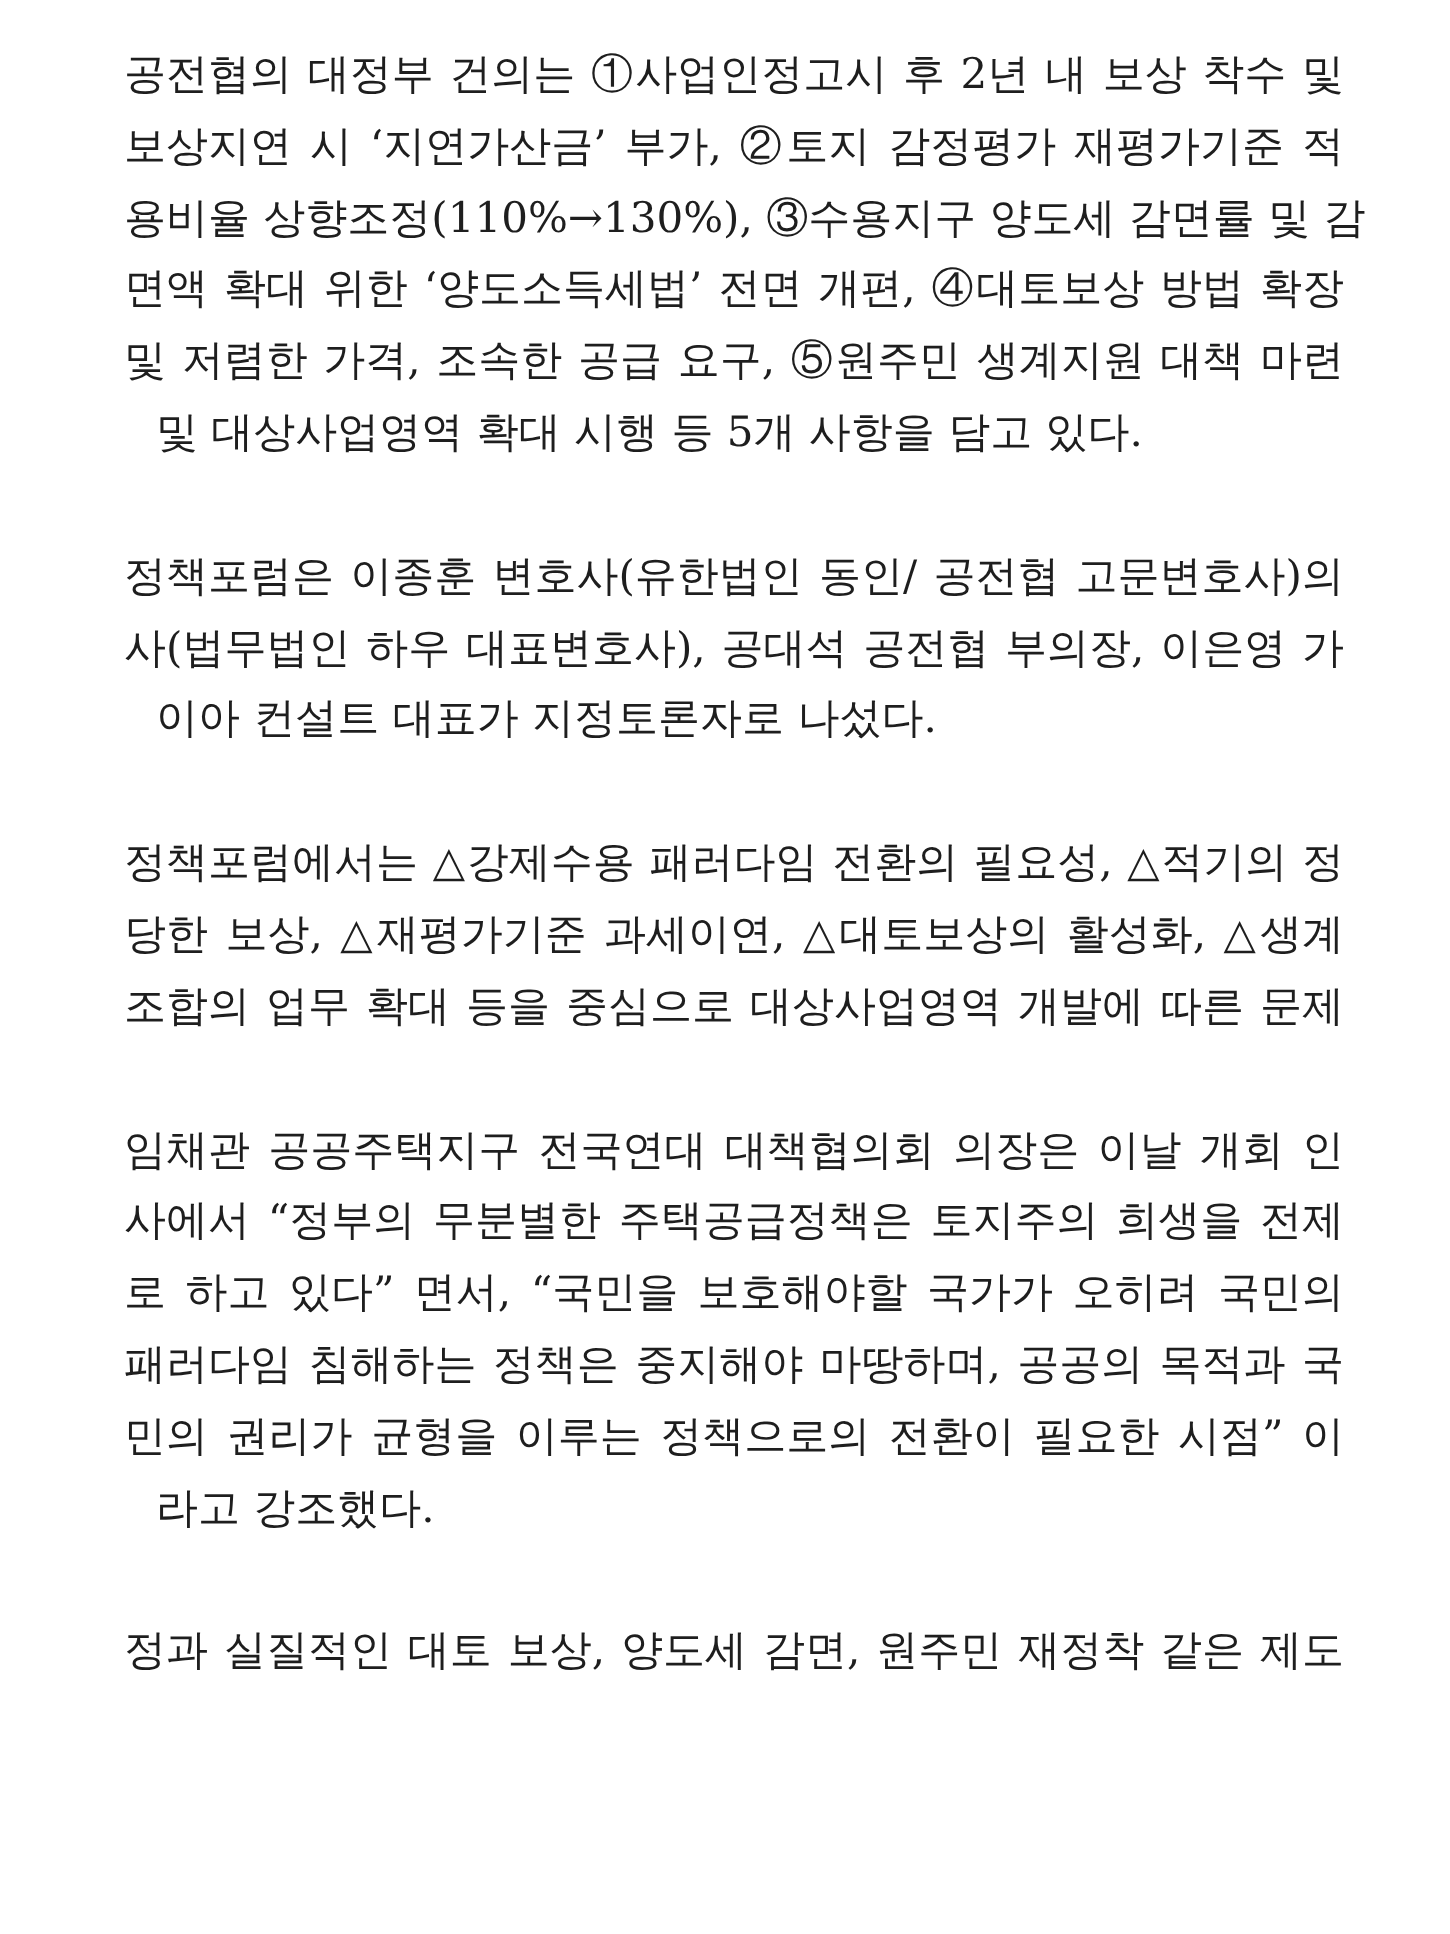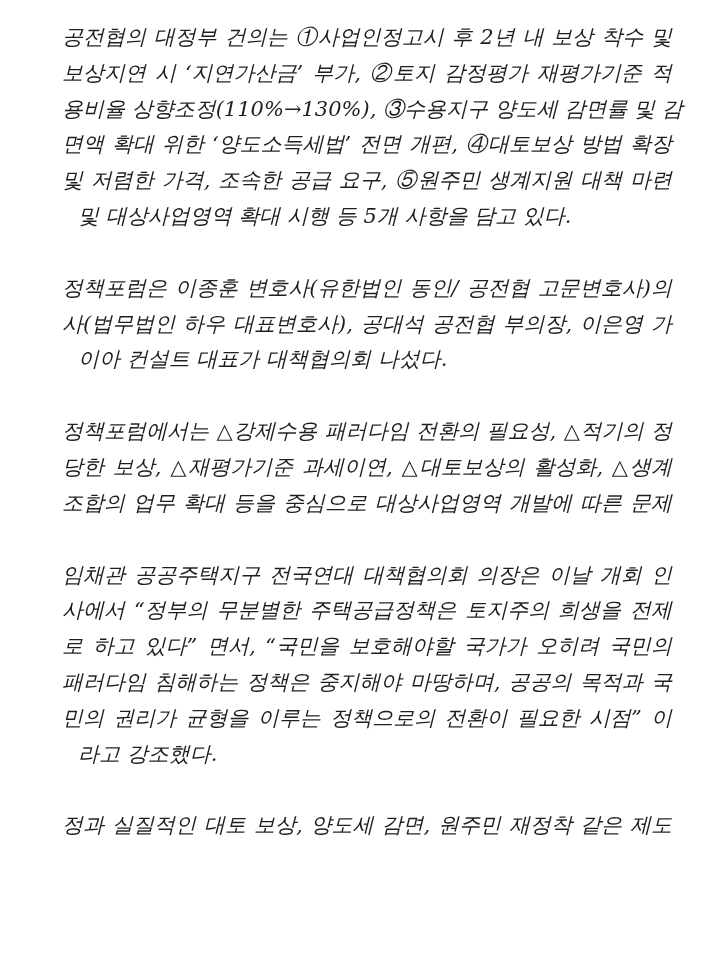--- a/index.html
+++ b/index.html
@@ -3,39 +3,39 @@
 <meta charset="utf-8">
 <style>
   html, body { margin: 0; padding: 0; background: #ffffff; }
   body { width: 725px; height: 967px; overflow: hidden; position: relative; }
   .page {
     position: absolute; left: 62px; top: 20px; width: 610px;
     font-family: "DejaVu Serif", "Liberation Serif", serif;
     font-size: 21px; color: #1e1e1e; line-height: 35.8px;
   }
   .para { margin: 0 0 36px 0; }
-  .line { display: block; white-space: nowrap; text-align: justify; text-align-last: justify; height: 35.8px; font-style: italic; }
+  .line { display: block; white-space: nowrap; text-align: justify; text-align-last: justify; height: 35.8px; }
   .line.last { text-align-last: left; margin-left: 16px; }
 </style>
 </head>
 <body>
 
 <div class="page">
   <div class="para">
     <span class="line">공전협의 대정부 건의는 ①사업인정고시 후 2년 내 보상 착수 및</span>
     <span class="line">보상지연 시 ‘지연가산금’ 부가, ②토지 감정평가 재평가기준 적</span>
     <span class="line">용비율 상향조정(110%→130%), ③수용지구 양도세 감면률 및 감</span>
     <span class="line">면액 확대 위한 ‘양도소득세법’ 전면 개편, ④대토보상 방법 확장</span>
     <span class="line">및 저렴한 가격, 조속한 공급 요구, ⑤원주민 생계지원 대책 마련</span>
     <span class="line last">및 대상사업영역 확대 시행 등 5개 사항을 담고 있다.</span>
   </div>
   <div class="para">
     <span class="line">정책포럼은 이종훈 변호사(유한법인 동인/ 공전협 고문변호사)의</span>
     <span class="line">사(법무법인 하우 대표변호사), 공대석 공전협 부의장, 이은영 가</span>
-    <span class="line last">이아 컨설트 대표가 대책협의회 나섰다.</span>
+    <span class="line last">이아 컨설트 대표가 지정토론자로 나섰다.</span>
   </div>
   <div class="para">
     <span class="line">정책포럼에서는 △강제수용 패러다임 전환의 필요성, △적기의 정</span>
     <span class="line">당한 보상, △재평가기준 과세이연, △대토보상의 활성화, △생계</span>
     <span class="line">조합의 업무 확대 등을 중심으로 대상사업영역 개발에 따른 문제</span>
   </div>
   <div class="para">
     <span class="line">임채관 공공주택지구 전국연대 대책협의회 의장은 이날 개회 인</span>
     <span class="line">사에서 “정부의 무분별한 주택공급정책은 토지주의 희생을 전제</span>
     <span class="line">로 하고 있다” 면서, “국민을 보호해야할 국가가 오히려 국민의</span>

